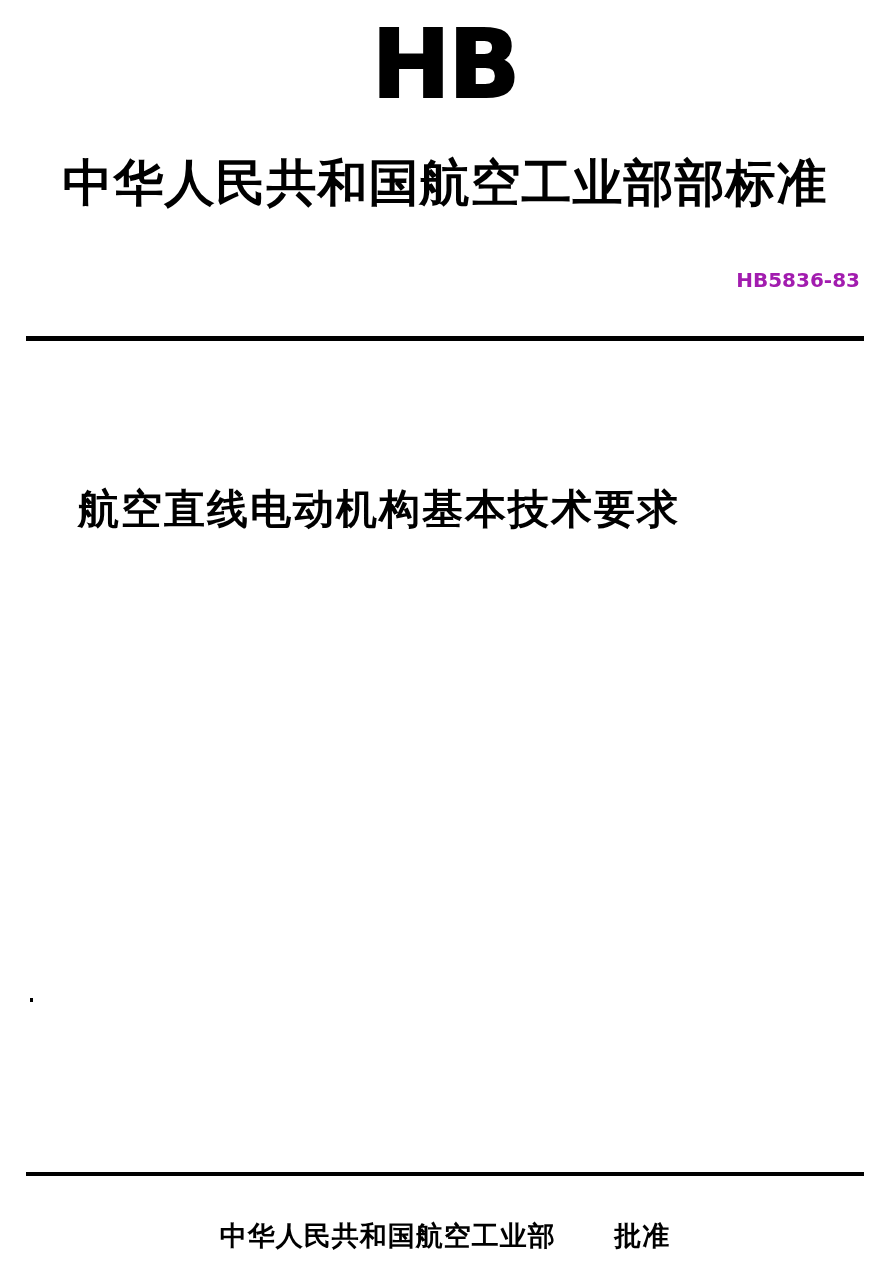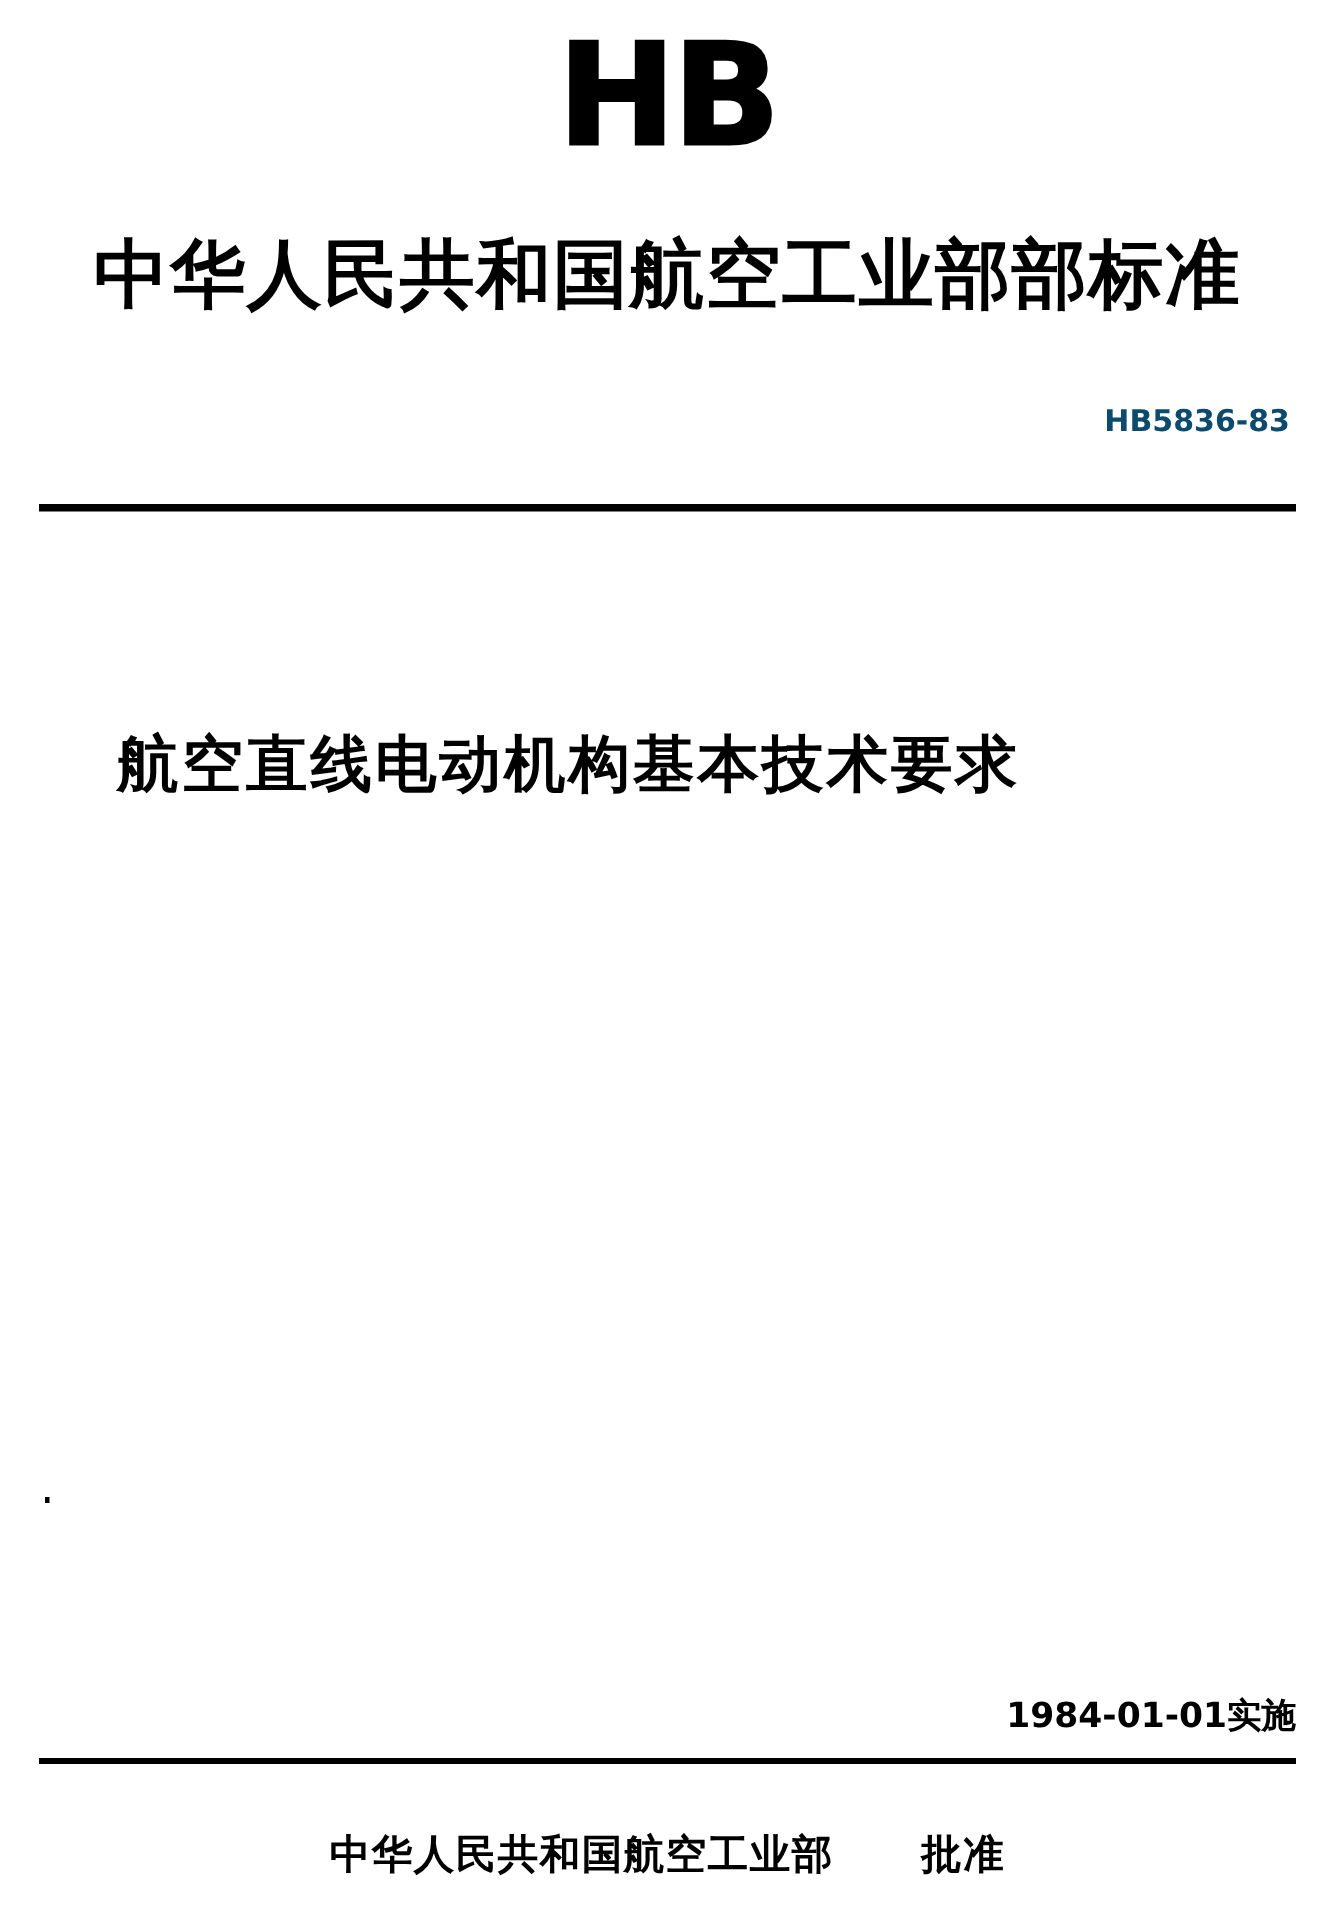--- a/index.html
+++ b/index.html
@@ -55,21 +55,21 @@
   }
 
   .std-number {
     position: absolute;
     top: 268px;
     right: 30px;
     font-family: "DejaVu Sans", sans-serif;
     font-weight: bold;
     font-size: 20px;
     letter-spacing: 0px;
-    color: #0c4a6e;
+    color: #a21caf;
   }
 
   .rule-top {
     position: absolute;
     top: 336px;
     left: 26px;
     width: 838px;
     height: 5px;
     background: #000;
   }
@@ -161,21 +161,20 @@
 
   <div class="std-number">HB5836-83</div>
 
   <div class="rule-top"></div>
 
   <div class="doc-title">航空直线电动机构基本技术要求</div>
 
   <div class="speck"></div>
 
   <div class="date-row">
-    <div class="date-effective">1984-01-01实施</div>
   </div>
 
   <div class="rule-bottom"></div>
 
   <div class="issuer-row">
     <span class="issuer-name">中华人民共和国航空工业部</span>
     <span class="issuer-approve">批准</span>
   </div>
 
 </div>

